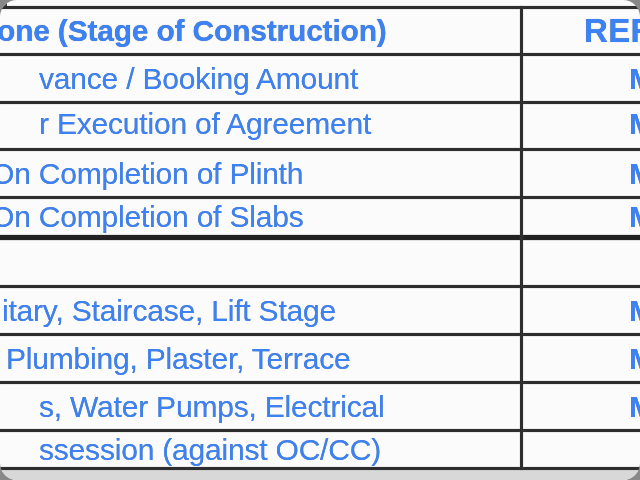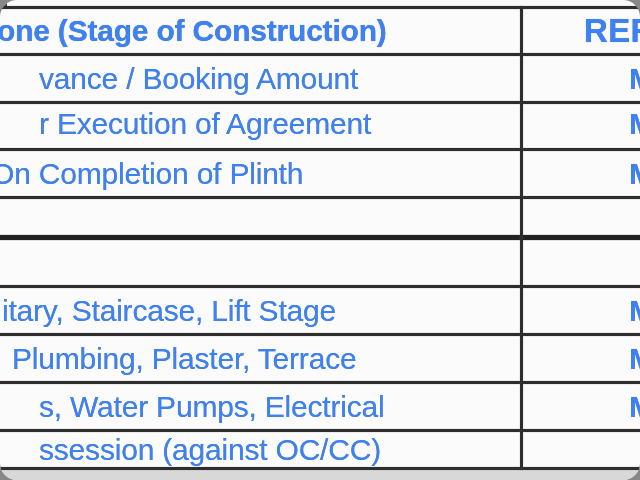--- a/index.html
+++ b/index.html
@@ -69,29 +69,33 @@
   <div class="row" style="top:104px;height:40px">
     <span class="mcell">r Execution of Agreement</span>
     <span class="vfrag">M</span>
   </div>
 
   <div class="row" style="top:151px;height:45px">
     <span class="mcell" style="margin-left:-9px">On Completion of Plinth</span>
     <span class="vfrag">M</span>
   </div>
 
+  <div class="row" style="top:199px;height:36px">
+    <span class="mcell" style="margin-left:-9px">On Completion of Slabs</span>
+    <span class="vfrag">M</span>
+  </div>
 
 
   <div class="row" style="top:288px;height:45px">
     <span class="mcell" style="margin-left:2px">itary, Staircase, Lift Stage</span>
     <span class="vfrag">M</span>
   </div>
 
   <div class="row" style="top:336px;height:45px">
-    <span class="mcell" style="margin-left:12px">Plumbing, Plaster, Terrace</span>
+    <span class="mcell" style="margin-left:6px">Plumbing, Plaster, Terrace</span>
     <span class="vfrag">M</span>
   </div>
 
   <div class="row" style="top:384px;height:45px">
     <span class="mcell">s, Water Pumps, Electrical</span>
     <span class="vfrag">M</span>
   </div>
 
   <div class="row" style="top:432px;height:35px">
     <span class="mcell">ssession (against OC/CC)</span>

